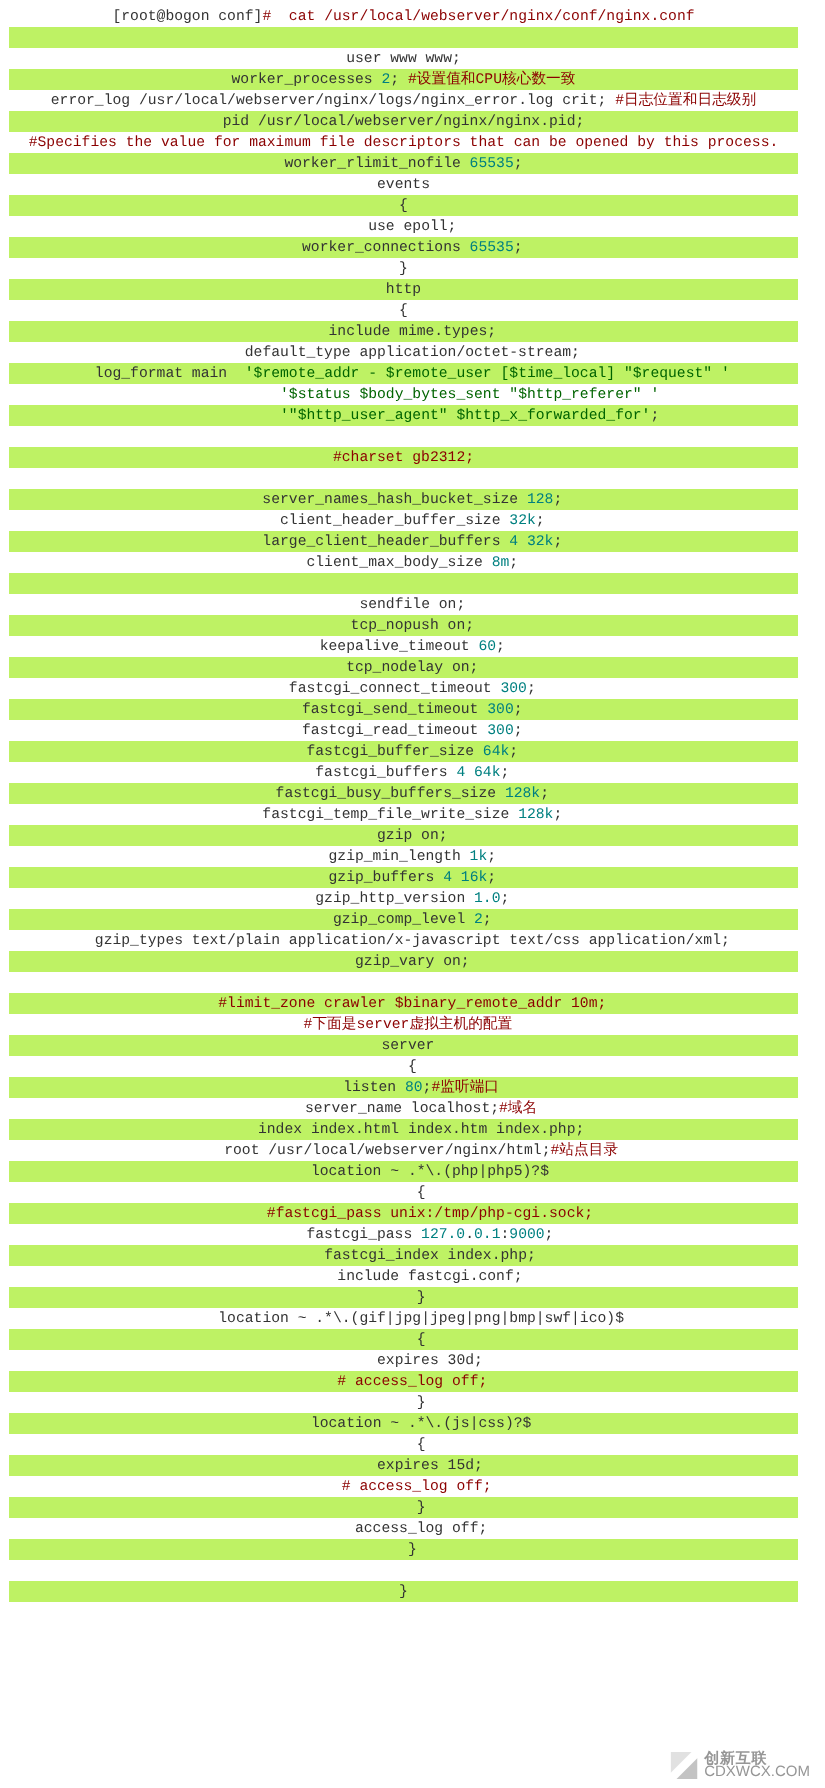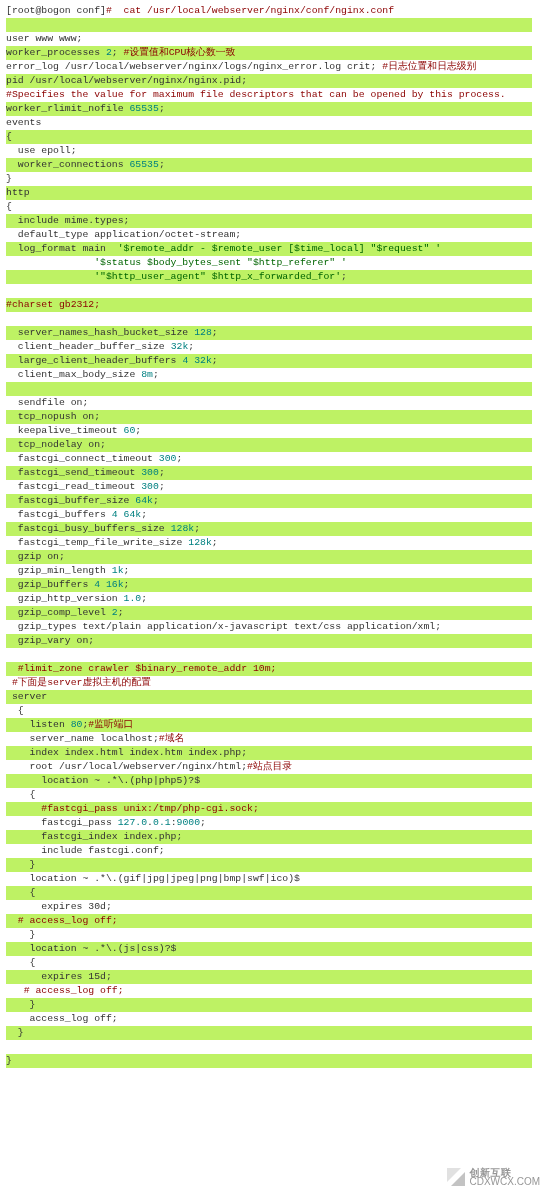--- a/index.html
+++ b/index.html
@@ -11,20 +11,21 @@
     font-size: 9.8px;
     line-height: 14px;
     color: #333;
   }
   pre.code {
     margin: 0;
     padding: 4px 18px 10px 6px;
     white-space: pre;
     font-family: inherit;
     font-size: inherit;
+    text-align: center;
   }
   .line.stripe {
     background: #bef264;
   }
   .line {
     display: block;
   }
   .c-number  { color: #008080; }
   .c-comment { color: #8b0000; }
   .c-string  { color: #006400; }

